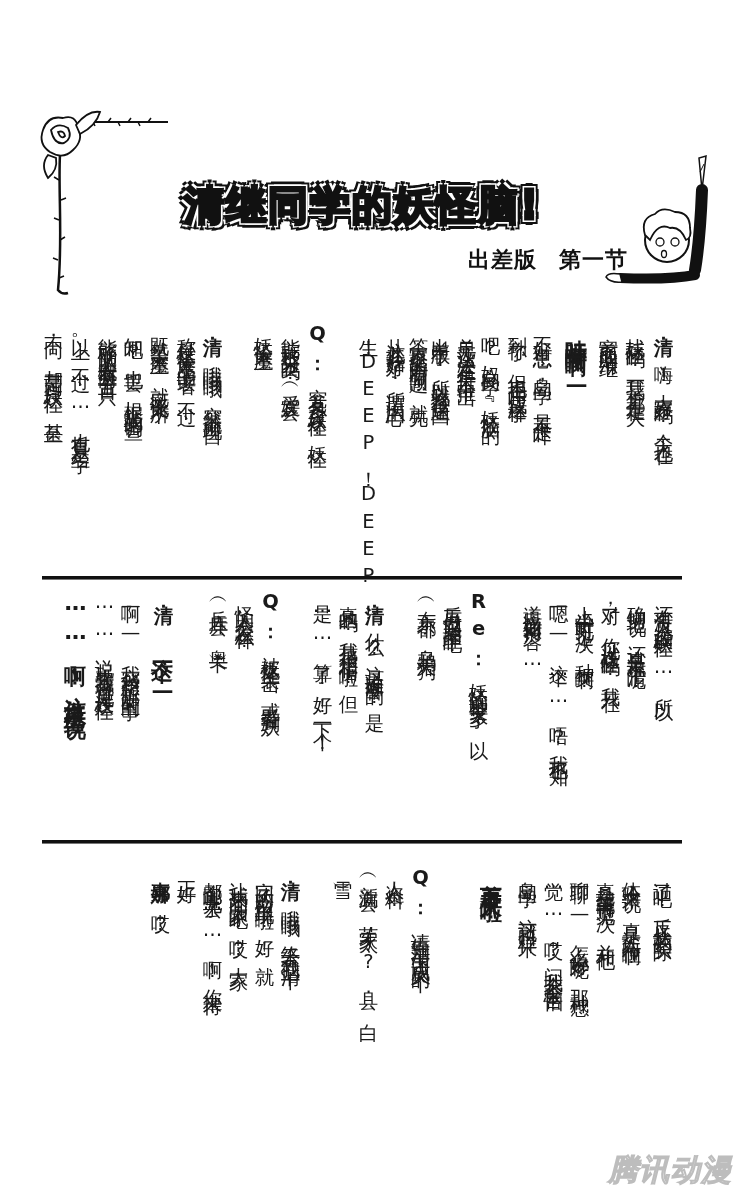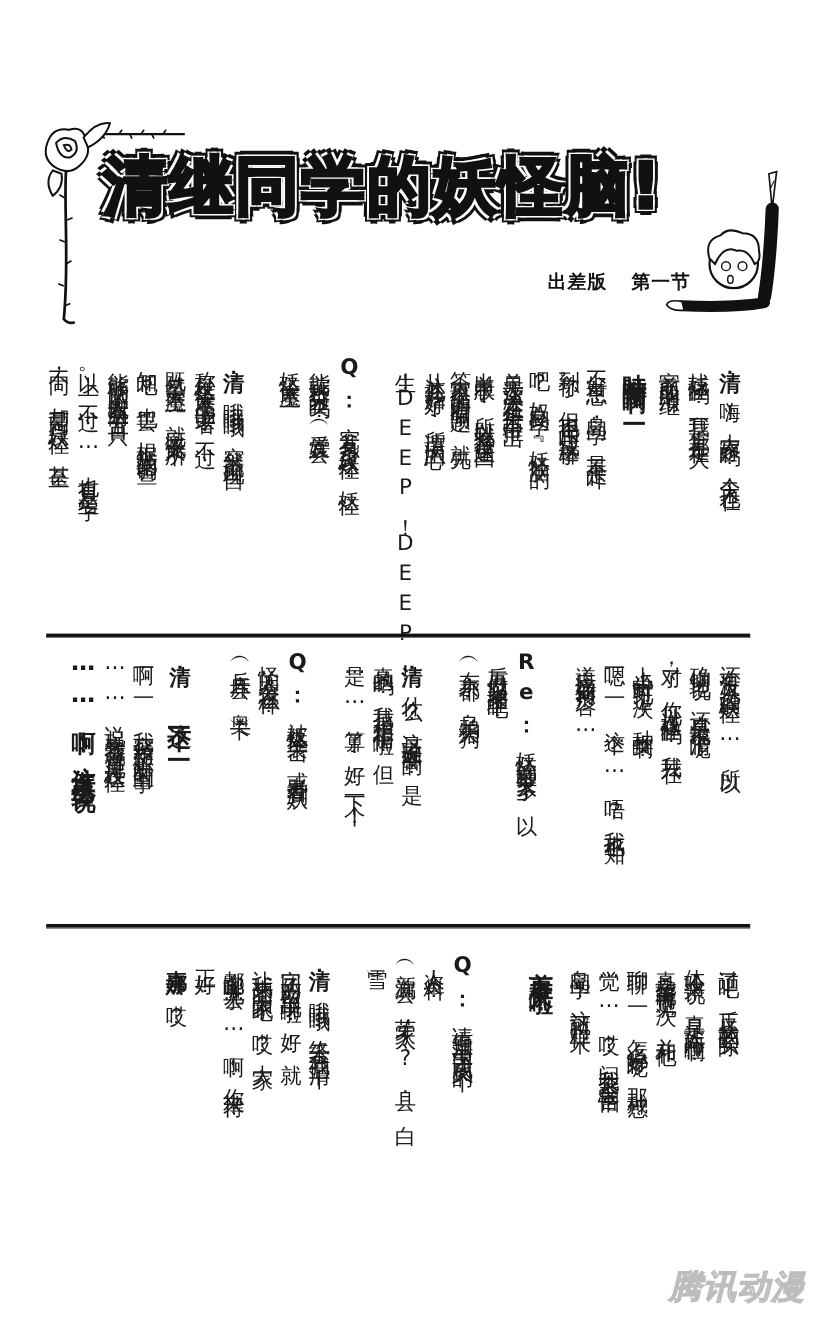--- a/index.html
+++ b/index.html
@@ -2,34 +2,34 @@
 <html><head>
   <meta charset="utf-8">
   <style>
     html, body { margin: 0; padding: 0; }
     body {
       width: 740px; height: 1200px; background: #ffffff; position: relative; overflow: hidden;
       font-family: "DejaVu Sans", sans-serif; color: #111;
     }
     .rose-frame { position: absolute; left: 18px; top: 100px; }
     .title {
-      position: absolute; left: 68px; top: 140px; width: 560px; height: 85px;
-      display: flex; align-items: flex-start; justify-content: center;
-      font-family: "DejaVu Sans", sans-serif; font-weight: bold; font-size: 58px; letter-spacing: 2px;
+      position: absolute; left: 82px; top: 140px; width: 560px; height: 85px;
+      display: flex; align-items: flex-end; justify-content: center;
+      font-family: "DejaVu Sans", sans-serif; font-weight: bold; font-size: 40px; letter-spacing: 2px;
       color: #111;
       -webkit-text-stroke: 3px #111;
       text-shadow: 0 0 0 #fff, 3px 3px 0 #fff, -3px -3px 0 #fff, 3px -3px 0 #fff, -3px 3px 0 #fff,
                    5px 5px 0 #111, -5px -5px 0 #111, 5px -5px 0 #111, -5px 5px 0 #111,
                    0 6px 0 #111, 6px 0 0 #111, 0 -6px 0 #111, -6px 0 0 #111;
       line-height: 1;
     }
     .title span { color: #111; }
     .subtitle {
       position: absolute; top: 245px; right: 112px;
-      font-weight: bold; font-size: 17px; color: #111; letter-spacing: 1px; text-align: center;
+      font-weight: bold; font-size: 22px; color: #111; letter-spacing: 1px; text-align: center;
     }
     .subtitle .gap { display: inline-block; width: 22px; }
     .mascot { position: absolute; left: 600px; top: 150px; }
 
     .band { position: absolute; left: 0; width: 740px; }
     .col {
       position: absolute; writing-mode: vertical-rl; text-orientation: upright;
       font-size: 19.5px; line-height: 25px; letter-spacing: 4.2px; white-space: nowrap;
       font-family: "DejaVu Sans", sans-serif; color: #1a1a1a;
     }

